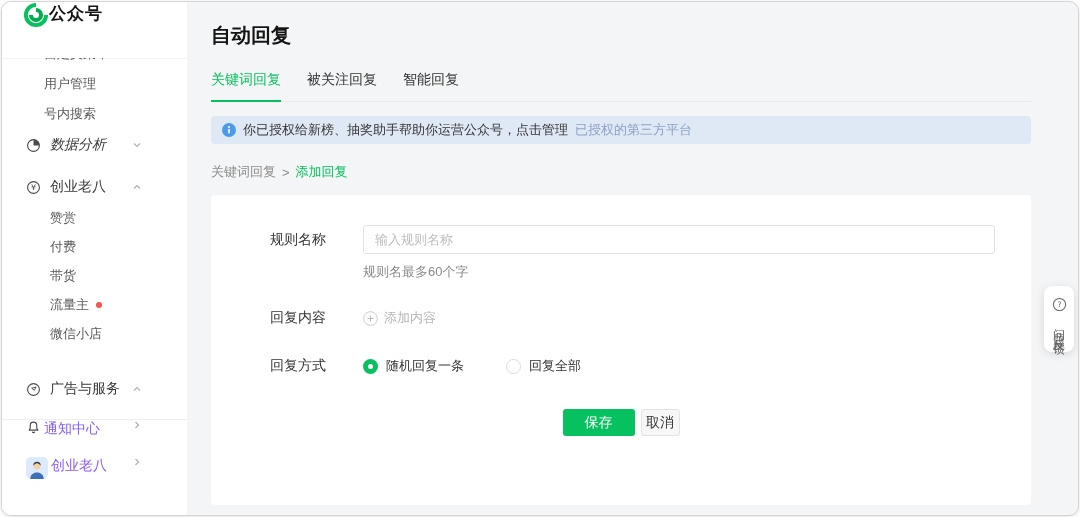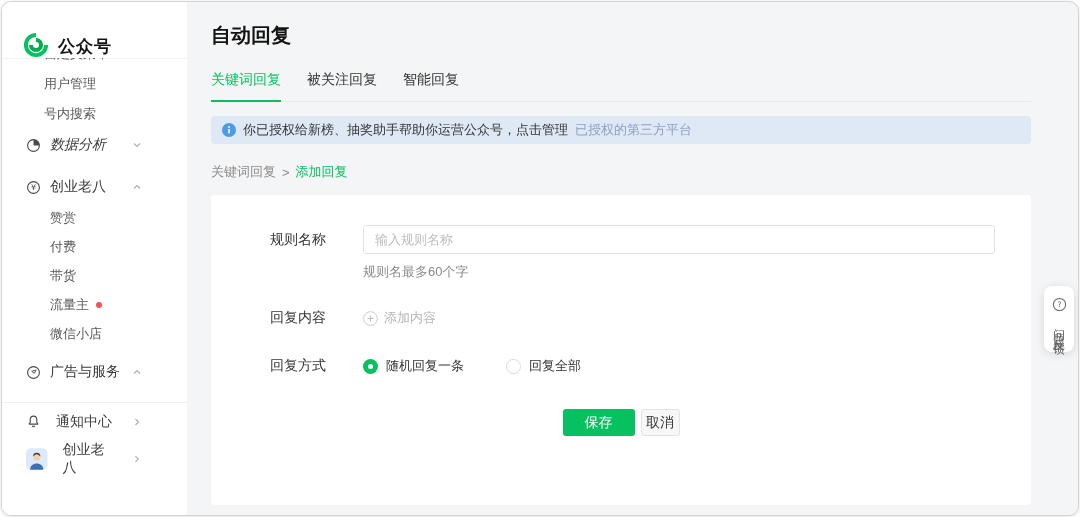--- a/index.html
+++ b/index.html
@@ -2,35 +2,35 @@
 <html><head>
 <meta charset="utf-8">
 <style>
   * { margin:0; padding:0; box-sizing:border-box; }
   html,body { width:1080px; height:517px; background:#fff; font-family:"Liberation Sans","DejaVu Sans",sans-serif; }
   .window { position:relative; width:1078px; height:515px; margin:1px; border:1px solid #d5d5d5;
             border-radius:10px; overflow:hidden; background:#f4f5f6; box-shadow:0 1px 4px rgba(0,0,0,.12); }
 
   
   .sidebar { position:absolute; left:0; top:0; bottom:0; width:185px; background:#fff; z-index:2; }
-  .brand { height:56px; display:flex; align-items:flex-end; padding-left:21px; gap:9px;
+  .brand { height:56px; display:flex; align-items:flex-start; padding-left:21px; 
            box-shadow:0 1px 0 #f3f3f3; }
   .brand-name { font-size:17px; font-weight:700; color:#141414; letter-spacing:1px; }
   .clip { height:11px; overflow:hidden; }
   .clip .mi { margin-top:-19px; }
   .mi { height:30px; display:flex; align-items:center; padding-left:42px; font-size:13px; color:#595959; cursor:pointer; }
   .section { height:32px; display:flex; align-items:center; padding:0 45px 0 24px; margin-top:10px;
              font-size:14px; color:#383838; gap:9px; cursor:pointer; }
   .section.first { margin-top:0;font-style:italic; }
   .section .chev { margin-left:auto; }
   .child { height:29px; display:flex; align-items:center; padding-left:48px; font-size:13px; color:#595959; cursor:pointer; }
   .red-dot { width:6px; height:6px; border-radius:50%; margin-left:7px; }
   .divider { border-top:1px solid #efefef; margin-top:14px; }
-  .bottom-item { height:37px; display:flex; align-items:center; padding:0 45px 0 24px;
-                 font-size:14px; color:#404040; gap:15px; cursor:pointer; }
+  .bottom-item { height:37px; display:flex; align-items:flex-start; padding:0 45px 0 24px;
+                 font-size:14px; color:#8b5cf6; gap:3px; cursor:pointer; }
   .bottom-item:first-of-type { margin-top:8px; }
   .bottom-item .chev { margin-left:auto; }
 
   
   .main { margin-left:185px; height:100%; padding:0 47px 0 24px; position:relative; }
   .page-title { padding-top:20px; font-size:20px; font-weight:700; color:#141414; }
   .tabs { display:flex; gap:26px; margin-top:22px; border-bottom:1px solid #e8e8e8; }
   .tab { font-size:14px; color:#333; padding-bottom:11px; cursor:pointer; }
   .tab.active { color:var(--green); border-bottom:2px solid var(--green); margin-bottom:-1px; }
   .banner { margin-top:14px; height:28px; border-radius:4px; display:flex; align-items:center;
@@ -117,21 +117,21 @@
 
     <div class="child">赞赏</div>
     <div class="child">付费</div>
     <div class="child">带货</div>
     <div class="child">
       <span>流量主</span>
       <span class="red-dot" style="background:#fa5151;"></span>
     </div>
     <div class="child">微信小店</div>
 
-    <div class="section" style="margin-top:8px;">
+    <div class="section" style="margin-top:25px;">
       <svg width="15" height="15" viewBox="0 0 16 16">
         <circle cx="8" cy="8" r="6.3" fill="none" stroke="#4a4a4a" stroke-width="1.2"></circle>
         <path d="M10.7 5.3 L8.9 8.9 L6.1 6.7 Z" fill="none" stroke="#4a4a4a" stroke-width="1" stroke-linejoin="round"></path>
       </svg>
       <span>广告与服务</span>
       <svg class="chev" width="10" height="10" viewBox="0 0 10 10">
         <path d="M2 6.5 L5 3.5 L8 6.5" stroke="#b0b0b0" fill="none" stroke-width="1.2"></path>
       </svg>
     </div>
 

